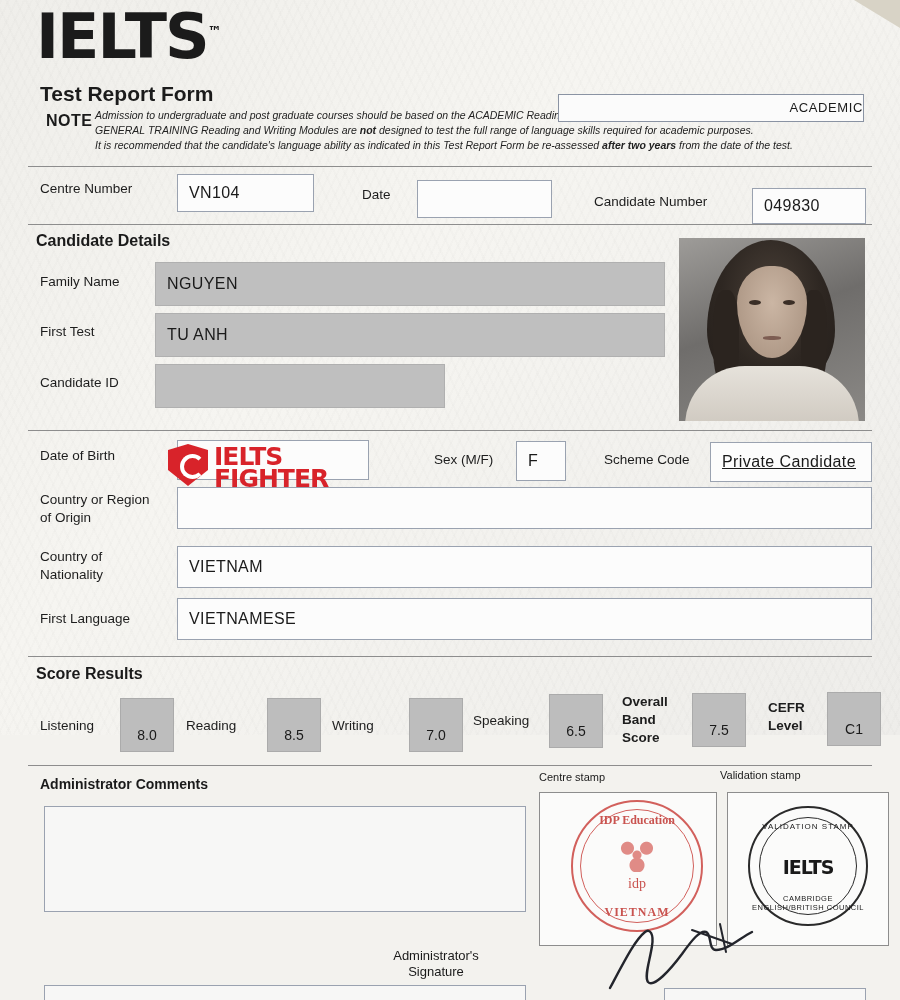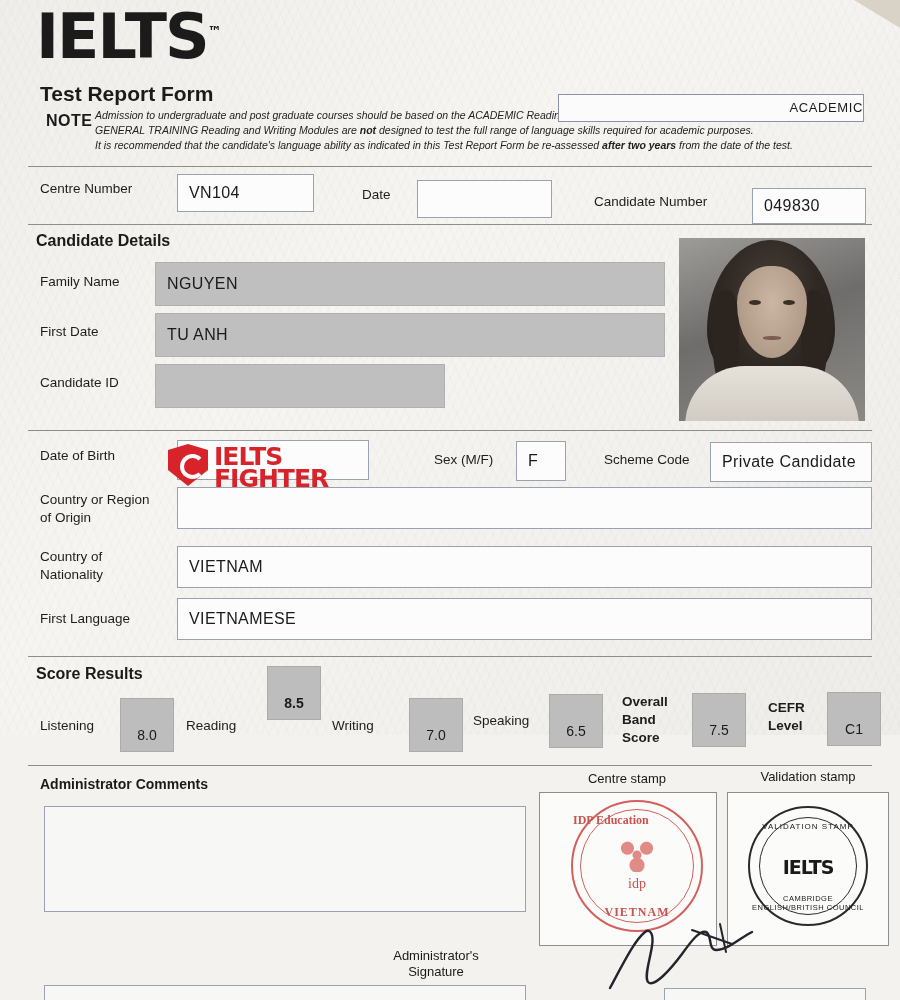--- a/index.html
+++ b/index.html
@@ -113,28 +113,28 @@
   .wm .t1{position:absolute;left:46px;top:2px;font-size:25px;font-weight:bold;color:#d8232a;letter-spacing:-1px;font-family:"DejaVu Sans",sans-serif;}
   .wm .t2{position:absolute;left:46px;top:24px;font-size:25px;font-weight:bold;color:#d8232a;letter-spacing:-1px;font-family:"DejaVu Sans",sans-serif;}
   .wm .t3{position:absolute;left:46px;top:50px;font-size:9px;font-weight:bold;color:#2b5fa8;letter-spacing:.2px;}
   
   .score{
     position:absolute;width:52px;height:52px;background:#bdbdbd;border:1px solid #ababab;
   }
   .score span{display:block;text-align:center;line-height:52px;font-size:14px;margin-top:10px;}
   
   .stampbox{position:absolute;border:1px solid #8d8d8d;background:#fbfbfa;}
-  .stamp-cap{position:absolute;font-size:13px;text-align:center;}
+  .stamp-cap{position:absolute;font-size:11px;text-align:left;}
   .idp{
     position:absolute;left:571px;top:800px;width:128px;height:128px;border-radius:50%;
     border:2px solid #d2605c;
   }
   .idp .inner{position:absolute;inset:7px;border-radius:50%;border:1px solid #d2605c;}
   .idp .topt{
-    position:absolute;left:0;top:11px;width:100%;text-align:left;
+    position:absolute;left:0;top:11px;width:100%;text-align:center;
     font-size:12px;color:#c9534f;font-weight:bold;font-family:"Liberation Serif",serif;
   }
   .idp .bott{
     position:absolute;left:0;bottom:10px;width:100%;text-align:center;
     font-size:12px;color:#c9534f;font-weight:bold;letter-spacing:1px;font-family:"Liberation Serif",serif;
   }
   .idp .mid{
     position:absolute;left:0;top:74px;width:100%;text-align:center;
     font-size:14px;color:#c9534f;font-family:"Liberation Serif",serif;
   }
@@ -205,21 +205,21 @@
     </div>
   <div class="hr" style="top:224px;"></div>
 
   <div class="section-title" style="left:36px;top:232px;">Candidate Details</div>
 
   <div class="lbl" style="left:40px;top:274px;">Family Name</div>
   <div class="fld grayfld" style="left:155px;top:262px;width:508px;height:42px;line-height:42px;">
       <span>NGUYEN</span>
     </div>
 
-  <div class="lbl" style="left:40px;top:324px;">First Date</div>
+  <div class="lbl" style="left:40px;top:324px;">First Test</div>
   <div class="fld grayfld" style="left:155px;top:313px;width:508px;height:42px;line-height:42px;">
       <span>TU ANH</span>
     </div>
 
   <div class="lbl" style="left:40px;top:375px;">Candidate ID</div>
   <div class="fld grayfld" style="left:155px;top:364px;width:288px;height:42px;line-height:42px;">
       <span></span>
     </div>
 
   <div class="photo">
@@ -237,21 +237,21 @@
 
   <div class="lbl" style="left:40px;top:448px;">Date of Birth</div>
   <div class="fld" style="left:177px;top:440px;width:190px;height:38px;line-height:38px;">
       <span></span>
     </div>
   <div class="lbl" style="left:434px;top:452px;">Sex (M/F)</div>
   <div class="fld" style="left:516px;top:441px;width:48px;height:38px;line-height:38px;">
       <span>F</span>
     </div>
   <div class="lbl" style="left:604px;top:452px;">Scheme Code</div>
-  <div class="fld" style="left:710px;top:442px;width:160px;height:38px;line-height:38px;">
+  <div class="fld" style="left:710px;top:442px;width:160px;height:38px;line-height:38px;text-decoration:underline;">
       <span>Private Candidate</span>
     </div>
 
   <div class="wm">
     <div class="shield"></div>
     <div class="t1">IELTS</div>
     <div class="t2">FIGHTER</div>
     <div class="t3">Chiến binh IELTS</div>
   </div>
 
@@ -275,21 +275,21 @@
   <div class="hr" style="top:656px;"></div>
 
   <div class="section-title" style="left:36px;top:665px;">Score Results</div>
 
   <div class="lbl" style="left:40px;top:718px;text-align:right;">Listening</div>
   <div class="score" style="left:120px;top:698px;">
       <span>8.0</span>
     </div>
 
   <div class="lbl" style="left:186px;top:718px;">Reading</div>
-  <div class="score" style="left:267px;top:666px;font-weight:bold;">
+  <div class="score" style="left:267px;top:698px;">
       <span>8.5</span>
     </div>
 
   <div class="lbl" style="left:332px;top:718px;">Writing</div>
   <div class="score" style="left:409px;top:698px;">
       <span>7.0</span>
     </div>
 
   <div class="lbl" style="left:473px;top:713px;">Speaking</div>
   <div class="score" style="left:549px;top:694px;">

